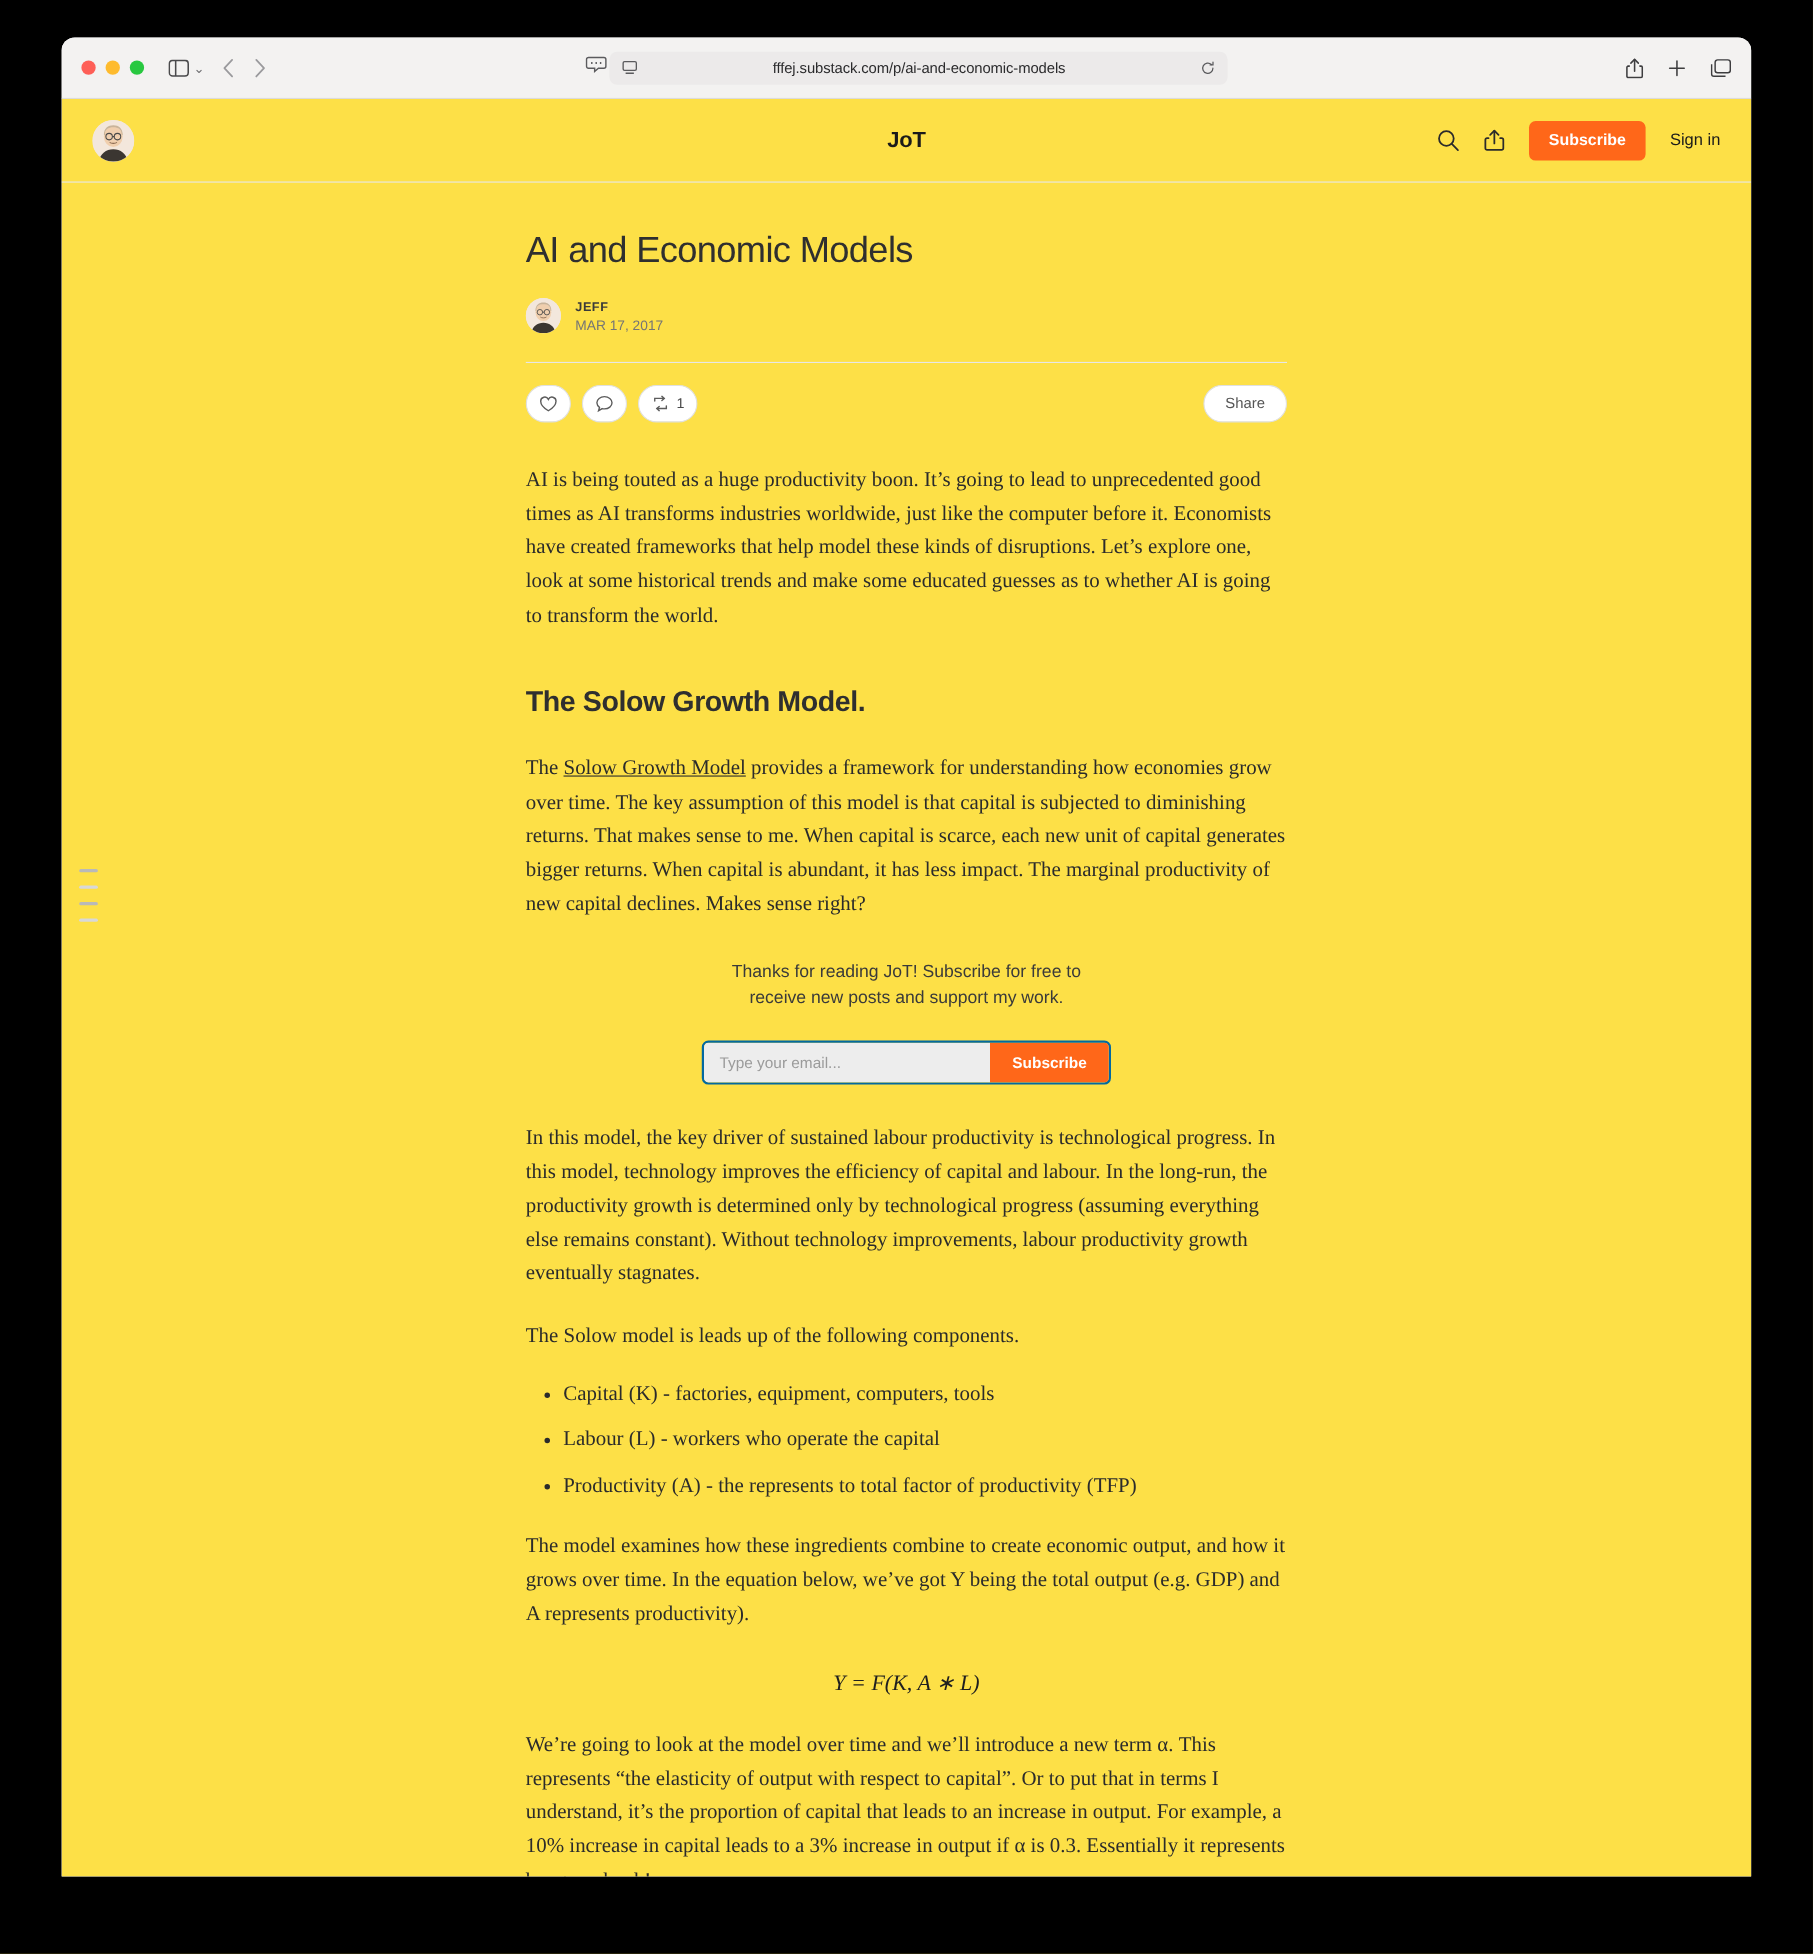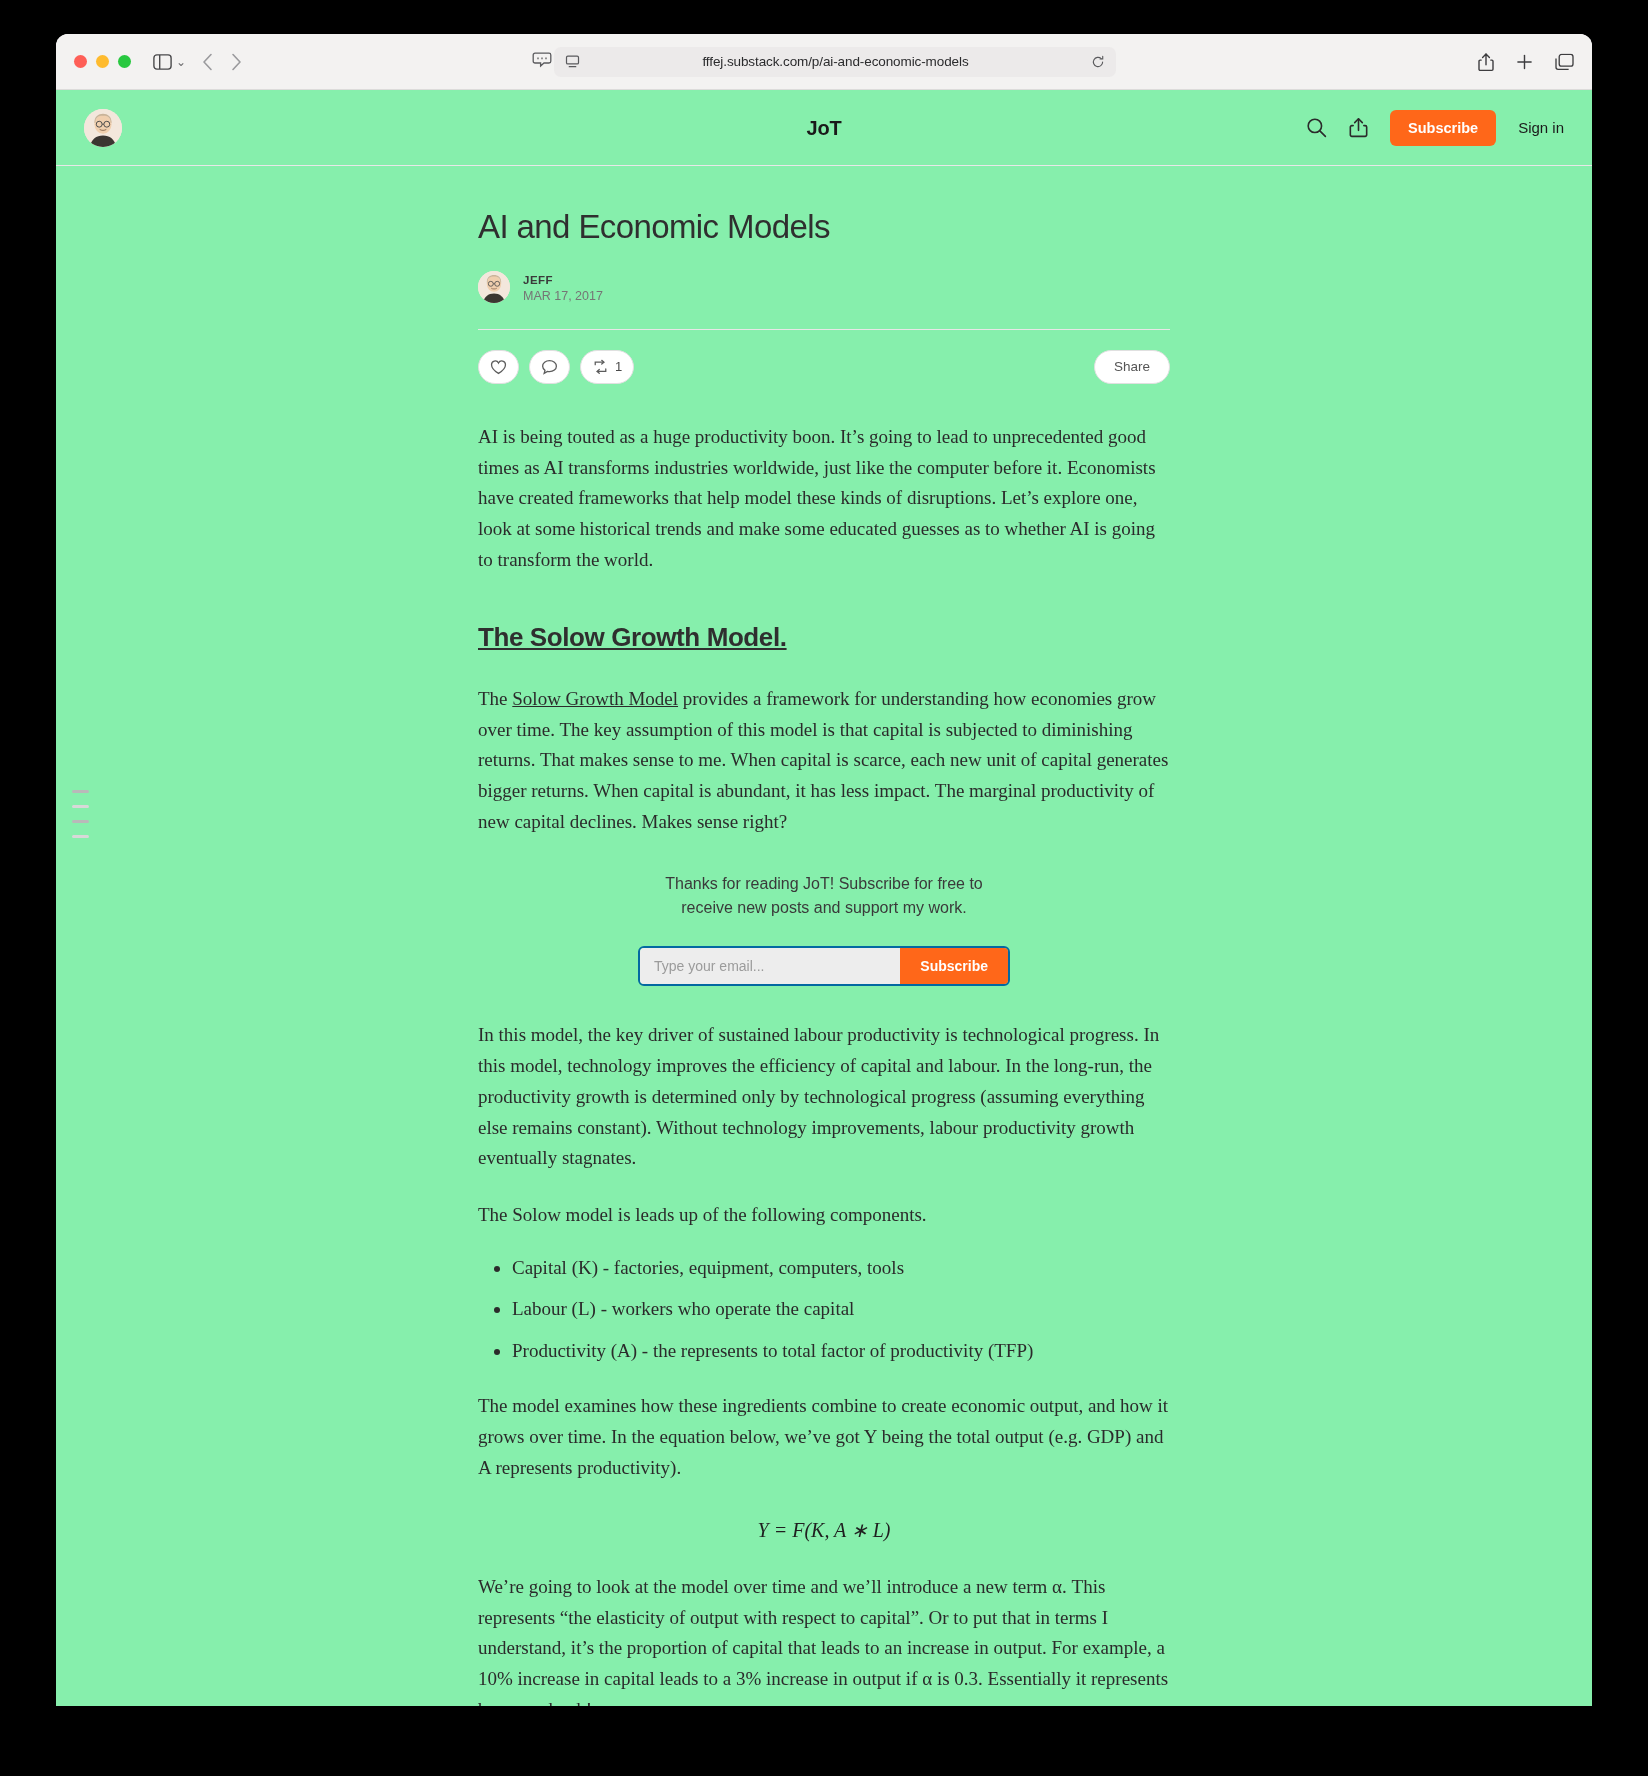--- a/index.html
+++ b/index.html
@@ -69,21 +69,21 @@
 
   .tb-right {
     position: absolute;
     right: 18px; top: 50%;
     transform: translateY(-50%);
     display: flex; align-items: center; gap: 22px;
     color: #3d3d3f;
   }
 
   
-  .page { position: relative; height: calc(100% - 56px); background: #86efac; }
+  .page { position: relative; height: calc(100% - 56px); background: #fde047; }
 
   .site-header {
     height: 76px;
     border-bottom: 1px solid #e8e8e8;
     display: flex; align-items: center;
     padding: 0 28px;
     position: relative;
   }
   .pub-avatar {
     width: 38px; height: 38px; border-radius: 50%;
@@ -199,21 +199,20 @@
   .body-text p { margin-top: 26px; }
   .first-p { margin-top: 38px !important; }
   .body-text a.inline-link {
     color: #2b2b2b; text-decoration: underline;
   }
   .h2 {
     font-family: "Liberation Sans", sans-serif;
     font-size: 26px; font-weight: 700;
     color: #2f2f2f; letter-spacing: -0.4px;
     margin-top: 40px;
-    text-decoration: underline;
   }
   .body-text ul { margin-top: 22px; padding-left: 34px; }
   .body-text li { margin-top: 12px; line-height: 1.55; }
   .body-text li:first-child { margin-top: 0; }
 
   .equation {
     font-family: "Liberation Serif", serif;
     font-style: italic;
     font-size: 20px;
     text-align: center;

